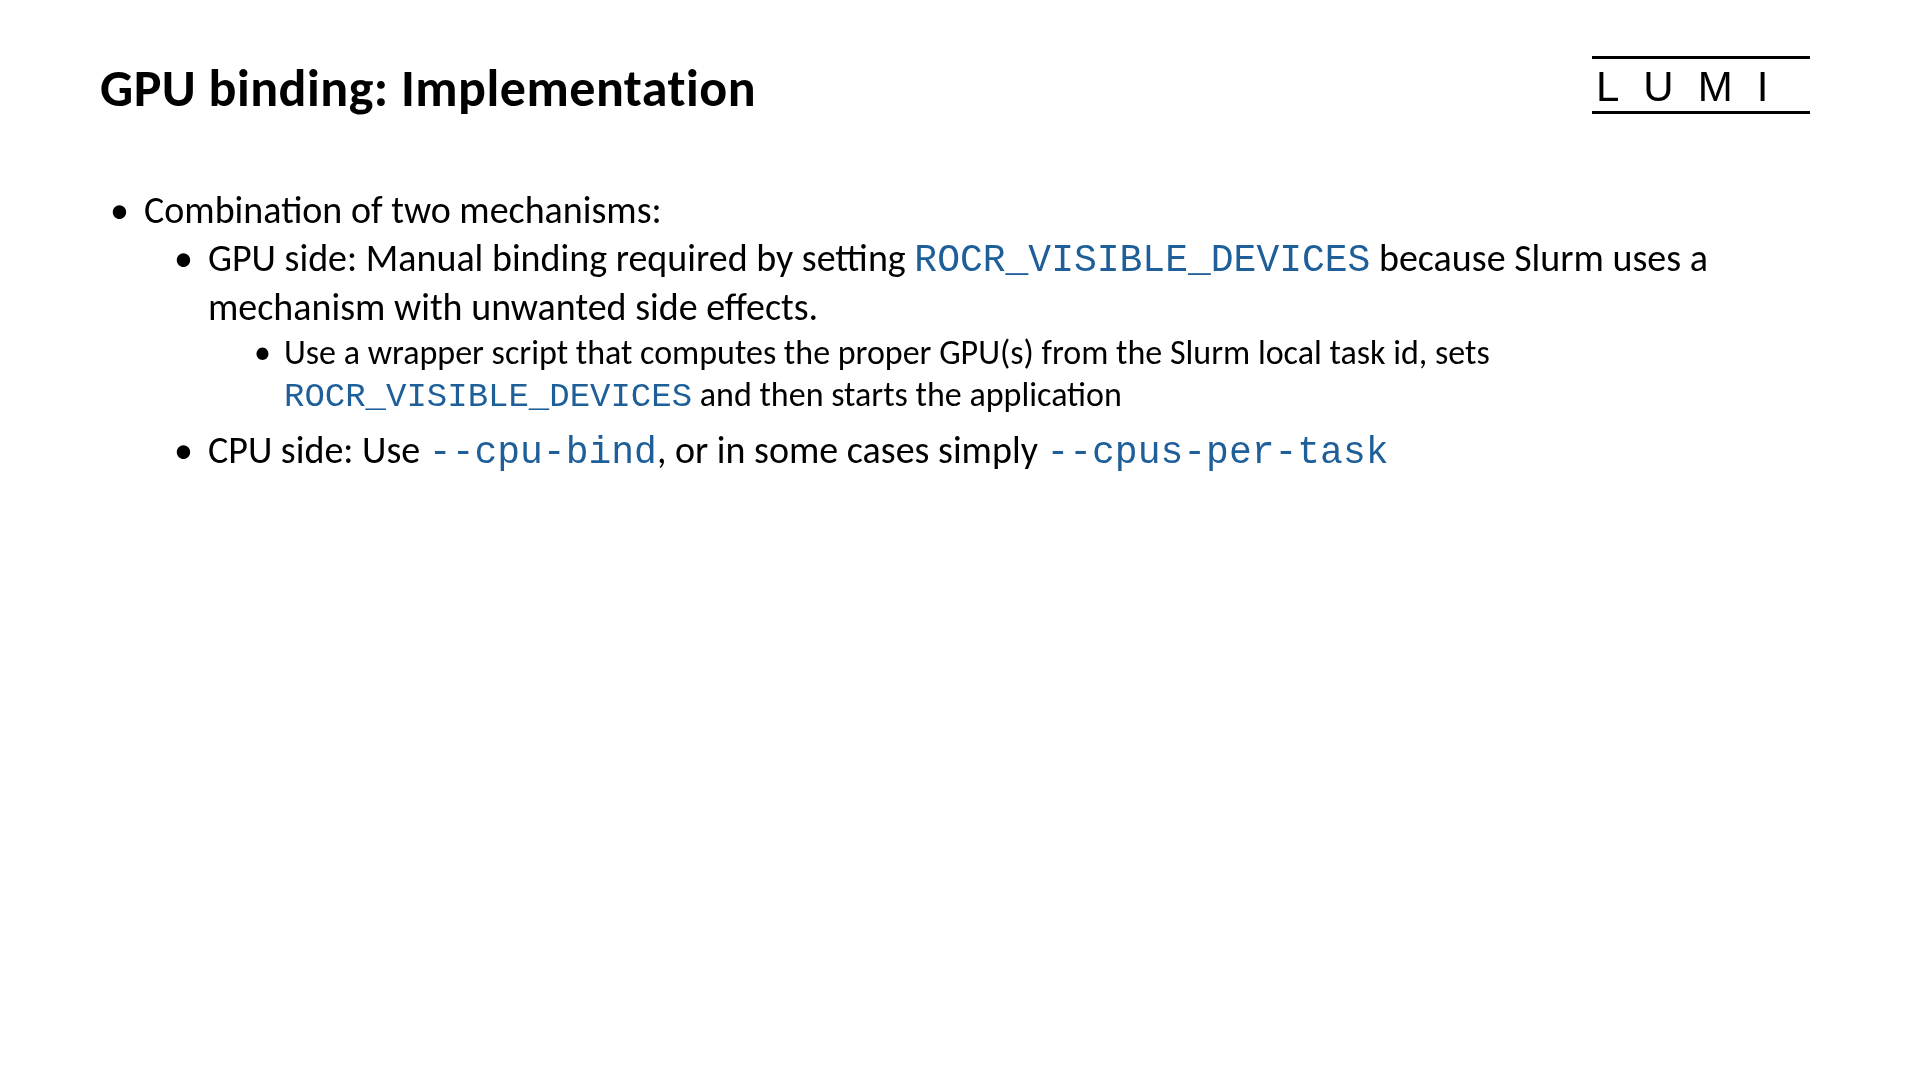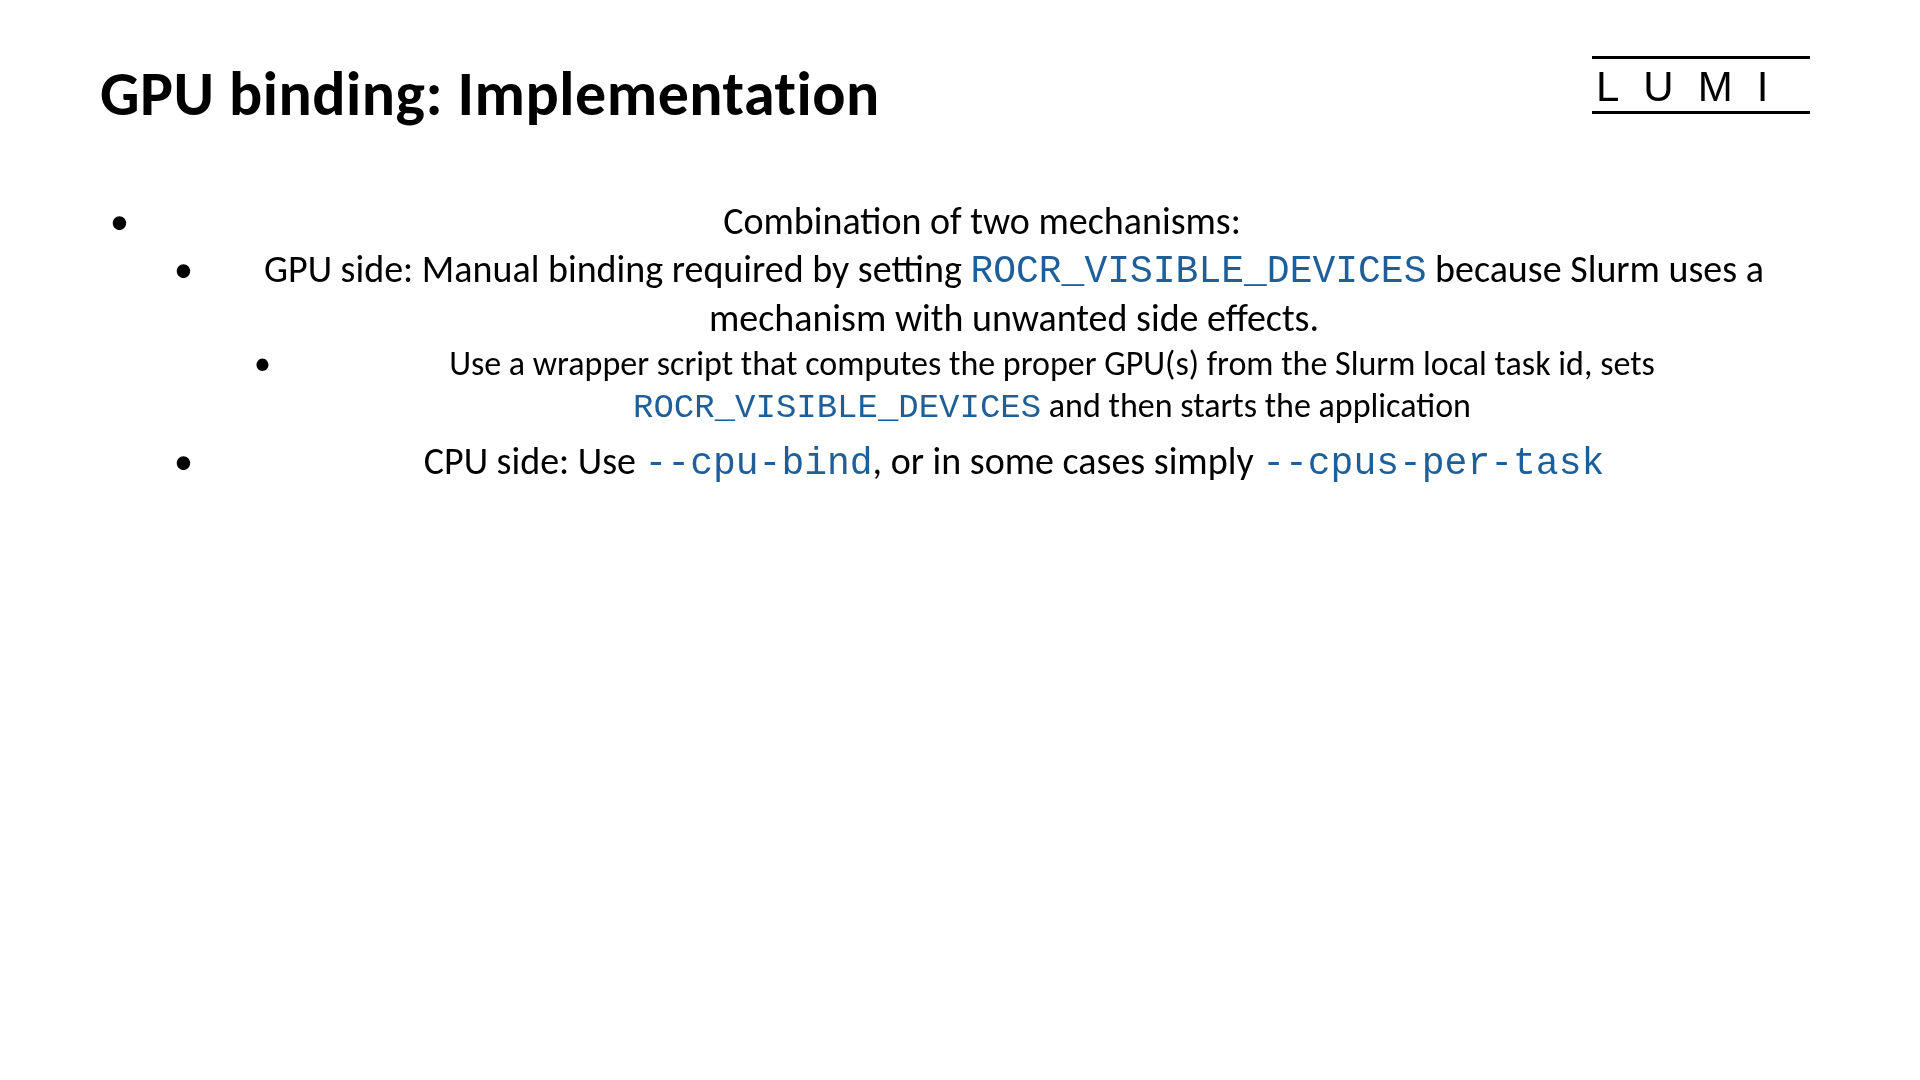--- a/index.html
+++ b/index.html
@@ -21,21 +21,21 @@
     height: 100%;
     padding: 60px 100px 60px 100px;
   }
   .header {
     display: flex;
     justify-content: space-between;
     align-items: flex-start;
     margin-bottom: 70px;
   }
   .title {
-    font-size: 62px;
+    font-size: 52px;
     font-weight: 800;
     letter-spacing: 0.5px;
     line-height: 1.1;
   }
   .logo {
     margin-top: -4px;
     margin-right: 10px;
   }
   .logo-text {
     font-family: "Arial", sans-serif;
@@ -56,21 +56,20 @@
   }
   ul {
     list-style: none;
   }
   .bullet-list li {
     position: relative;
     font-size: 38px;
     line-height: 1.25;
     margin-bottom: 8px;
     padding-left: 44px;
-    text-align: center;
   }
   .bullet-list li::before {
     content: "•";
     position: absolute;
     left: 10px;
     top: 0;
     font-size: 38px;
   }
   .bullet-list .level2 li {
     font-size: 38px;

